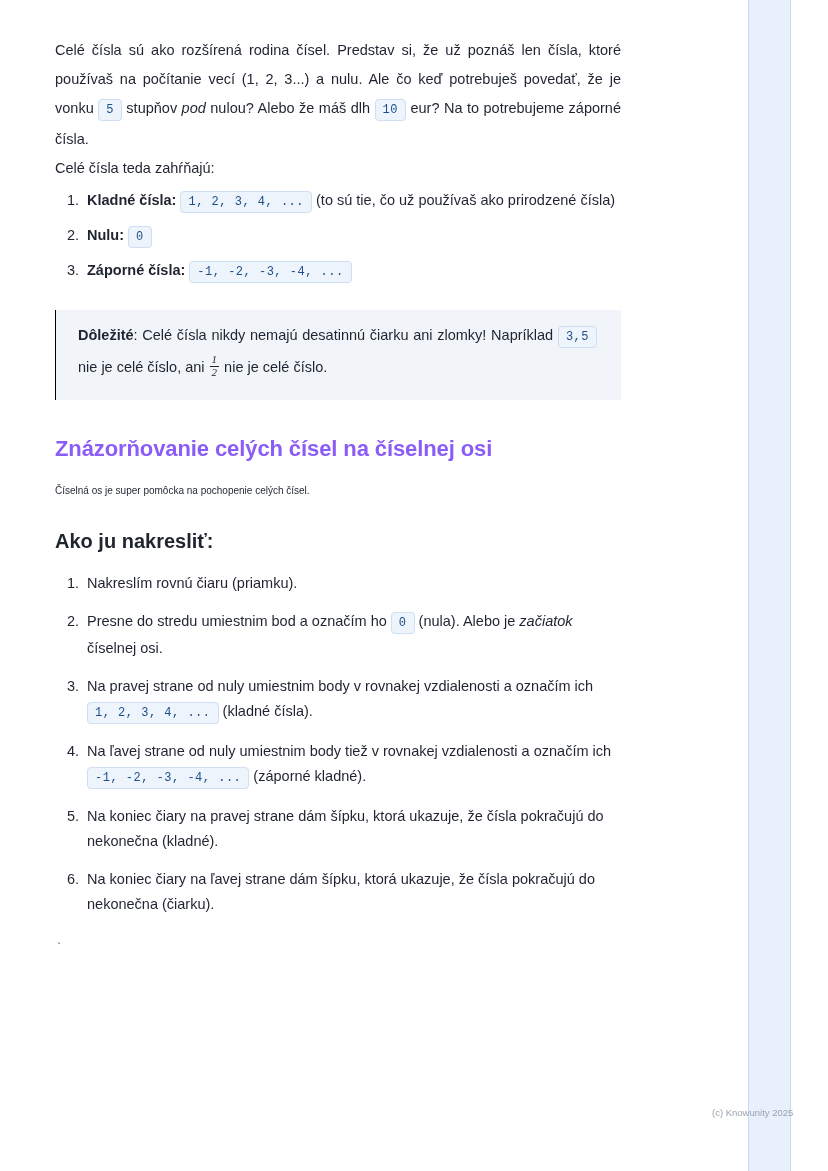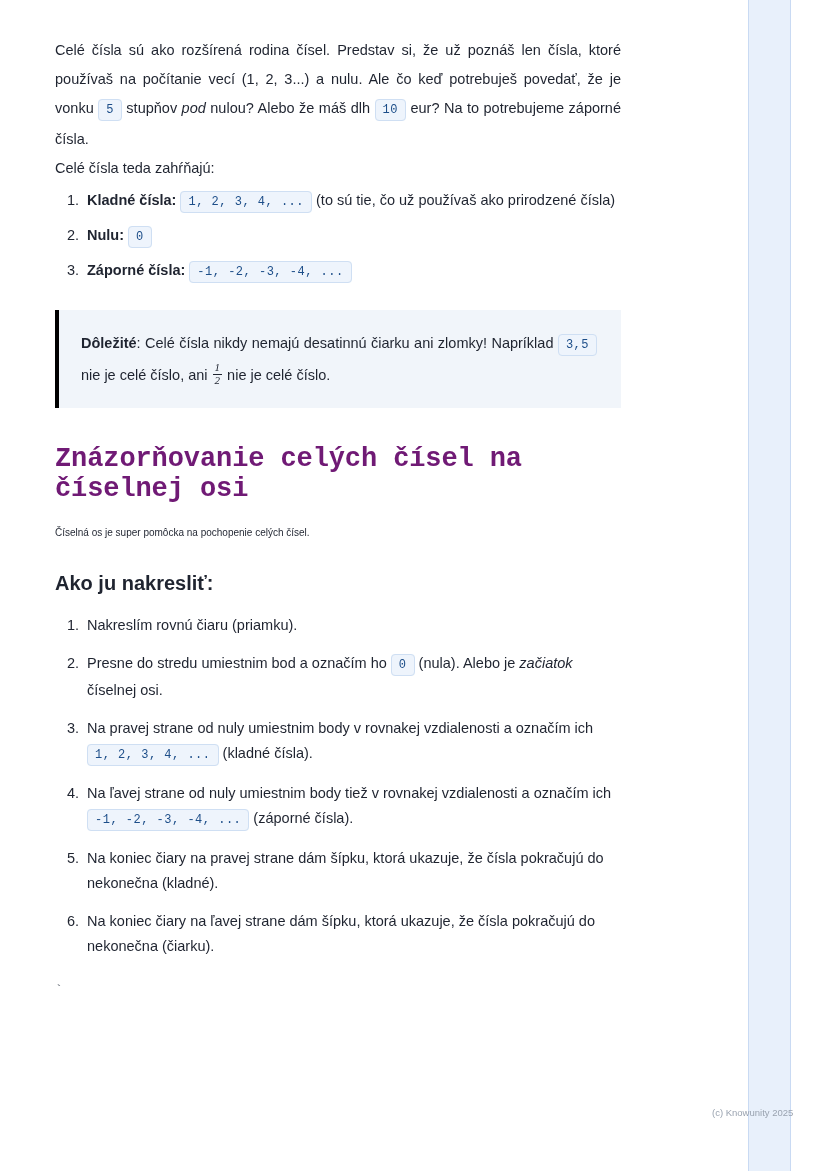--- a/index.html
+++ b/index.html
@@ -80,22 +80,22 @@
   }
   ol.main-list > li {
     margin-bottom: 6px;
     padding-left: 4px;
   }
   ol.main-list strong { font-weight: bold; }
 
   .callout {
     margin-top: 24px;
     background: #f1f5fa;
-    border-left: 4px solid #000000;
-    padding: 18px 24px 18px 22px;
+    border-left: 1px solid #000000;
+    padding: 10px 24px 18px 22px;
     font-size: 14.5px;
     line-height: 30px;
     text-align: justify;
     color: #1f2430;
   }
   .callout strong { font-weight: bold; }
 
   .frac {
     display: inline-block;
     vertical-align: -0.35em;
@@ -103,26 +103,25 @@
     font-size: 11px;
     line-height: 1.05;
     font-family: "Liberation Serif", serif;
     font-style: italic;
     margin: 0 1px;
   }
   .frac .num { display: block; border-bottom: 1px solid #1f2430; padding: 0 2px; }
   .frac .den { display: block; padding: 0 2px; }
 
   h2.section-title {
-    color: #701a75;
-    font-size: 27px;
+    color: #8b5cf6;
+    font-size: 22px;
     font-weight: bold;
     margin: 36px 0 16px 0;
     letter-spacing: -0.1px;
-    font-family: Liberation Mono, monospace;
   }
 
   .sub-note {
     font-size: 10px;
     line-height: 26px;
     margin: 0 0 26px 0;
   }
 
   .howto-heading {
     font-size: 20px;
@@ -184,21 +183,21 @@
     <h2 class="section-title">Znázorňovanie celých čísel na číselnej osi</h2>
 
     <p class="sub-note">Číselná os je super pomôcka na pochopenie celých čísel.</p>
 
     <p class="howto-heading">Ako ju nakresliť:</p>
 
     <ol class="steps">
       <li><span>Nakreslím rovnú čiaru (priamku).</span></li>
       <li><span>Presne do stredu umiestnim bod a označím ho </span><code class="chip">0</code><span> (nula). Alebo je </span><em>začiatok</em><span> číselnej osi.</span></li>
       <li><span>Na pravej strane od nuly umiestnim body v rovnakej vzdialenosti a označím ich </span><code class="chip">1, 2, 3, 4, ...</code><span> (kladné čísla).</span></li>
-      <li><span>Na ľavej strane od nuly umiestnim body tiež v rovnakej vzdialenosti a označím ich </span><code class="chip">-1, -2, -3, -4, ...</code><span> (záporné čísla).</span></li>
+      <li><span>Na ľavej strane od nuly umiestnim body tiež v rovnakej vzdialenosti a označím ich </span><code class="chip">-1, -2, -3, -4, ...</code><span> (záporné kladné).</span></li>
       <li><span>Na koniec čiary na pravej strane dám šípku, ktorá ukazuje, že čísla pokračujú do nekonečna (kladné).</span></li>
       <li><span>Na koniec čiary na ľavej strane dám šípku, ktorá ukazuje, že čísla pokračujú do nekonečna (čiarku).</span></li>
     </ol>
 
     <div class="tick">`</div>
 
   </div>
 
   <div class="footer-note">(c) Knowunity 2025</div>
 

